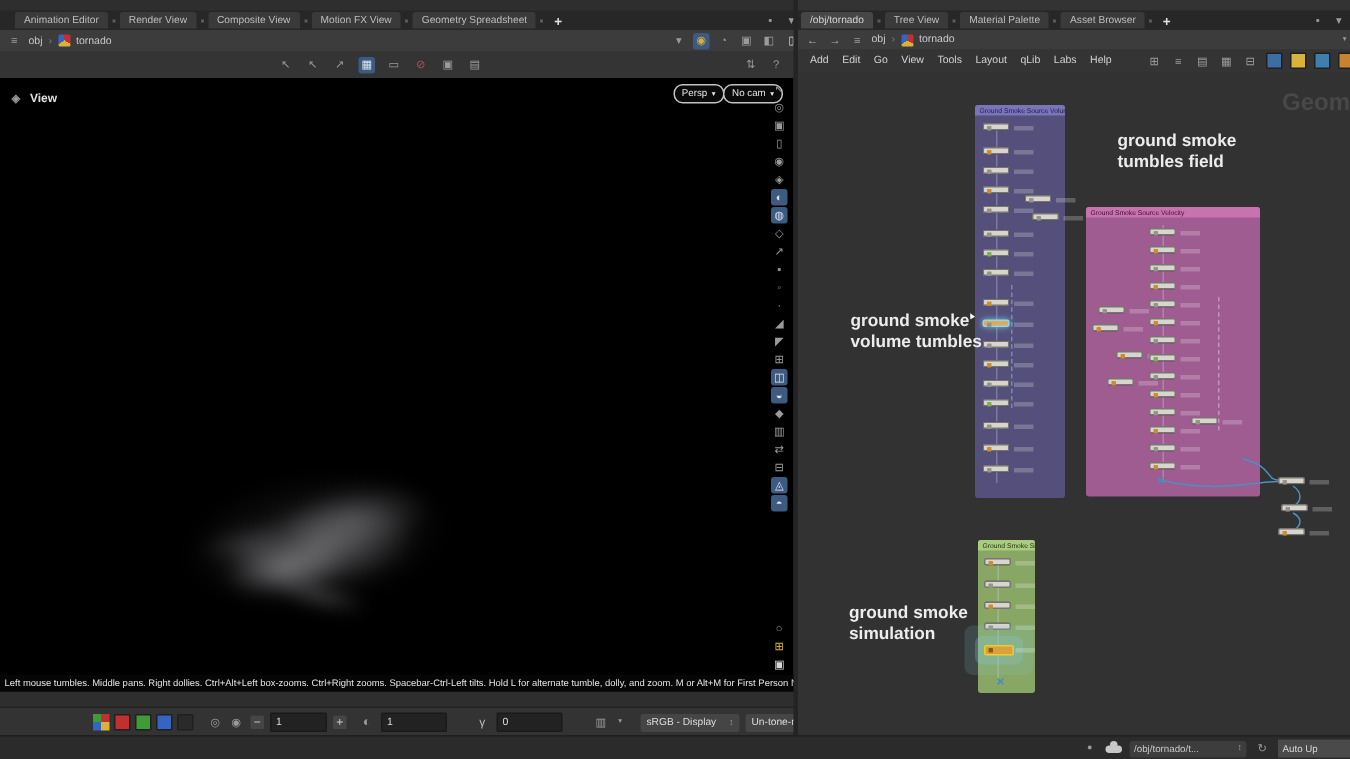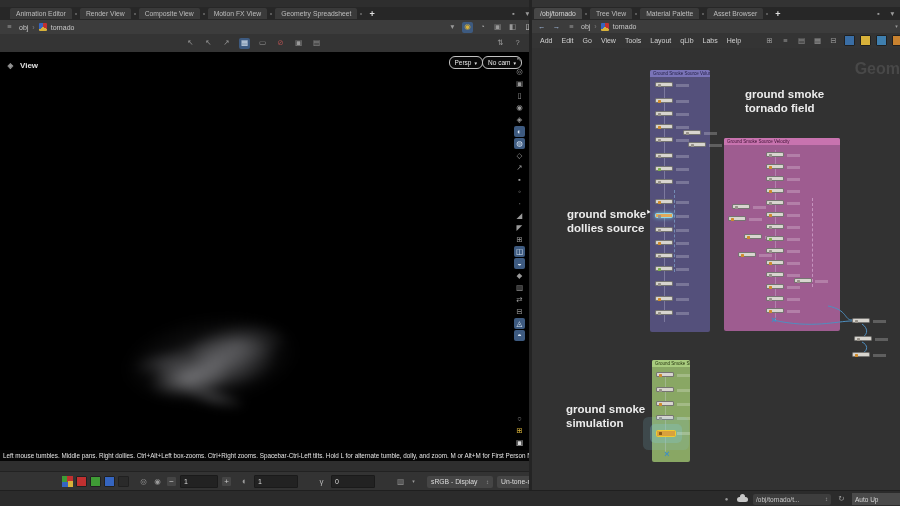--- a/index.html
+++ b/index.html
@@ -345,25 +345,25 @@
       <div class="node k-o" style="left: 4px; top: 41px;"></div>
       <div class="node k-n" style="left: 4px; top: 55px;"></div>
       <div class="node k-big" style="left: 4px; top: 70px;"></div>
       <div class="node k-x" style="left: 9px; top: 90px;">×</div>
     </div>
     <div class="node k-n" style="left: 320px; top: 270px;"></div>
     <div class="node k-n" style="left: 322px; top: 288px;"></div>
     <div class="node k-o" style="left: 320px; top: 304px;"></div>
     <div class="netlabel" style="left: 213px; top: 40px;">
       <div>ground smoke</div>
-      <div>tornado field</div>
+      <div>tumbles field</div>
     </div>
     <div class="netlabel" style="left: 35px; top: 160px;">
       <div>ground smoke</div>
-      <div>dollies source</div>
+      <div>volume tumbles</div>
     </div>
     <div class="netlabel" style="left: 34px; top: 355px;">
       <div>ground smoke</div>
       <div>simulation</div>
     </div>
   </div>
 
 <div id="statusbar" class="abs row">
   <span class="icon" style="font-size:6px;">●</span>
   <span class="cloud"></span>

